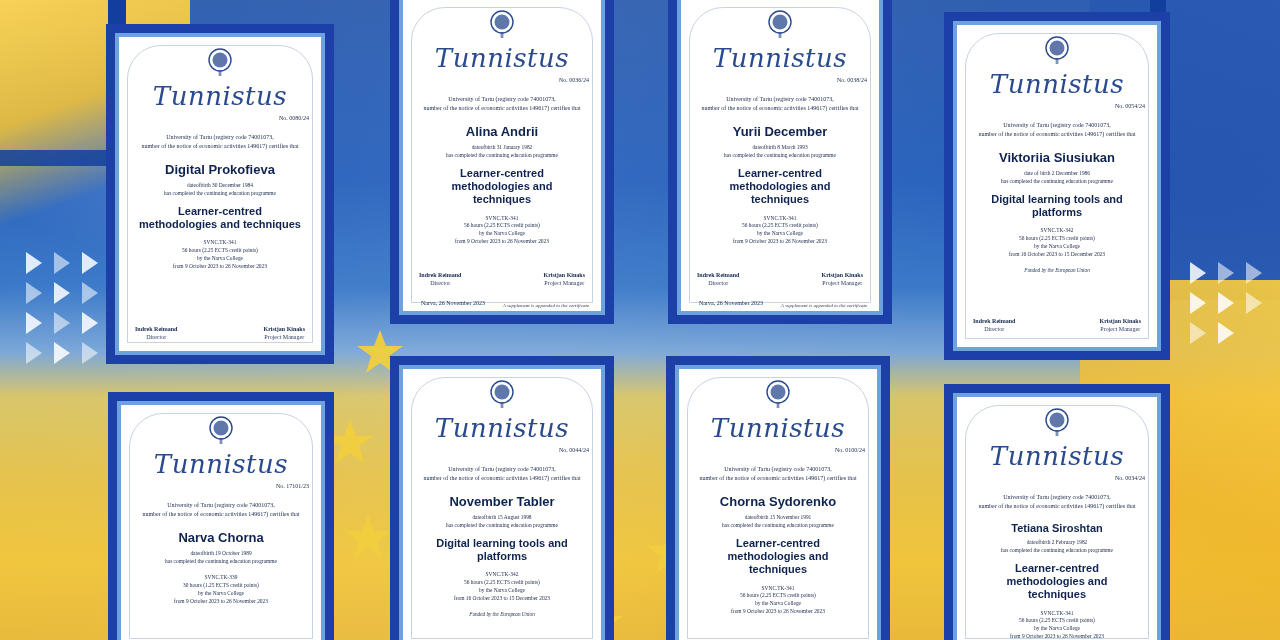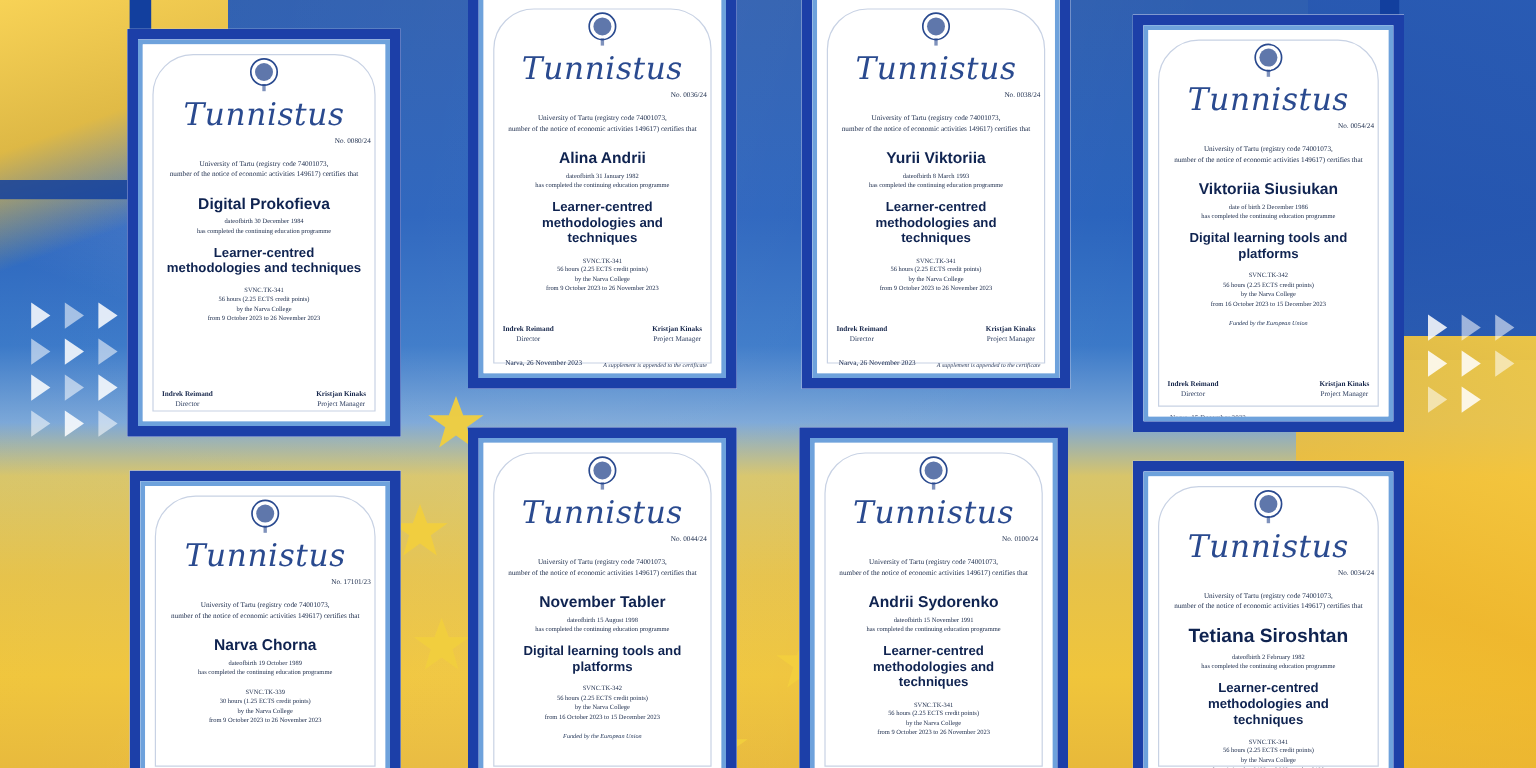--- a/index.html
+++ b/index.html
@@ -317,21 +317,21 @@
           <svg width="26" height="30" viewBox="0 0 26 30">
               <ellipse cx="13" cy="13" rx="11" ry="11" fill="none" stroke="#2a4a8f" stroke-width="1.4"></ellipse>
               <ellipse cx="13" cy="13" rx="7.5" ry="7.5" fill="#2a4a8f" opacity="0.75"></ellipse>
               <rect x="11.6" y="23" width="2.8" height="6" fill="#2a4a8f" opacity="0.6"></rect>
             </svg>
         </div>
         <div class="ut-title" style="font-size:26px; margin-top:4px;">Tunnistus</div>
         <div class="regno" style="top:78px;">No. 0038/24</div>
         <div class="line-sm" style="margin-top:22px;">University of Tartu (registry code 74001073,</div>
         <div class="line-sm">number of the notice of economic activities 149617) certifies that</div>
-        <div class="name" style="font-size:13px; margin-top:12px;">Yurii Viktoriia</div>
+        <div class="name" style="font-size:13px; margin-top:12px;">Yurii December</div>
         <div class="line-xs" style="margin-top:5px;">dateofbirth 8 March 1993</div>
         <div class="line-xs">has completed the continuing education programme</div>
         <div class="prog" style="font-size:11px; margin-top:7px; padding:0 6px;">Learner-centred methodologies and techniques</div>
         <div class="line-xs" style="margin-top:8px;">SVNC.TK-341</div>
         <div class="line-xs">56 hours (2.25 ECTS credit points)</div>
         <div class="line-xs">by the Narva College</div>
         <div class="line-xs">from 9 October 2023 to 26 November 2023</div>
         <div class="sig-row" style="top:272px;">
           <div class="sig">
             <div class="nm">Indrek Reimand</div>
@@ -458,21 +458,21 @@
           <svg width="26" height="30" viewBox="0 0 26 30">
               <ellipse cx="13" cy="13" rx="11" ry="11" fill="none" stroke="#2a4a8f" stroke-width="1.4"></ellipse>
               <ellipse cx="13" cy="13" rx="7.5" ry="7.5" fill="#2a4a8f" opacity="0.75"></ellipse>
               <rect x="11.6" y="23" width="2.8" height="6" fill="#2a4a8f" opacity="0.6"></rect>
             </svg>
         </div>
         <div class="ut-title" style="font-size:26px; margin-top:4px;">Tunnistus</div>
         <div class="regno" style="top:78px;">No. 0100/24</div>
         <div class="line-sm" style="margin-top:22px;">University of Tartu (registry code 74001073,</div>
         <div class="line-sm">number of the notice of economic activities 149617) certifies that</div>
-        <div class="name" style="font-size:13px; margin-top:12px;">Andrii Sydorenko</div>
+        <div class="name" style="font-size:13px; margin-top:12px;">Chorna Sydorenko</div>
         <div class="line-xs" style="margin-top:5px;">dateofbirth 15 November 1991</div>
         <div class="line-xs">has completed the continuing education programme</div>
         <div class="prog" style="font-size:11px; margin-top:7px; padding:0 6px;">Learner-centred methodologies and techniques</div>
         <div class="line-xs" style="margin-top:8px;">SVNC.TK-341</div>
         <div class="line-xs">56 hours (2.25 ECTS credit points)</div>
         <div class="line-xs">by the Narva College</div>
         <div class="line-xs">from 9 October 2023 to 26 November 2023</div>
       </div>
     </div>
   </div>
@@ -487,21 +487,21 @@
           <svg width="26" height="30" viewBox="0 0 26 30">
               <ellipse cx="13" cy="13" rx="11" ry="11" fill="none" stroke="#2a4a8f" stroke-width="1.4"></ellipse>
               <ellipse cx="13" cy="13" rx="7.5" ry="7.5" fill="#2a4a8f" opacity="0.75"></ellipse>
               <rect x="11.6" y="23" width="2.8" height="6" fill="#2a4a8f" opacity="0.6"></rect>
             </svg>
         </div>
         <div class="ut-title" style="font-size:26px; margin-top:4px;">Tunnistus</div>
         <div class="regno" style="top:78px;">No. 0034/24</div>
         <div class="line-sm" style="margin-top:22px;">University of Tartu (registry code 74001073,</div>
         <div class="line-sm">number of the notice of economic activities 149617) certifies that</div>
-        <div class="name" style="font-size:16px; margin-top:12px;">Tetiana Siroshtan</div>
+        <div class="name" style="font-size:11px; margin-top:12px;">Tetiana Siroshtan</div>
         <div class="line-xs" style="margin-top:5px;">dateofbirth 2 February 1982</div>
         <div class="line-xs">has completed the continuing education programme</div>
         <div class="prog" style="font-size:11px; margin-top:7px; padding:0 6px;">Learner-centred methodologies and techniques</div>
         <div class="line-xs" style="margin-top:8px;">SVNC.TK-341</div>
         <div class="line-xs">56 hours (2.25 ECTS credit points)</div>
         <div class="line-xs">by the Narva College</div>
         <div class="line-xs">from 9 October 2023 to 26 November 2023</div>
       </div>
     </div>
   </div>

